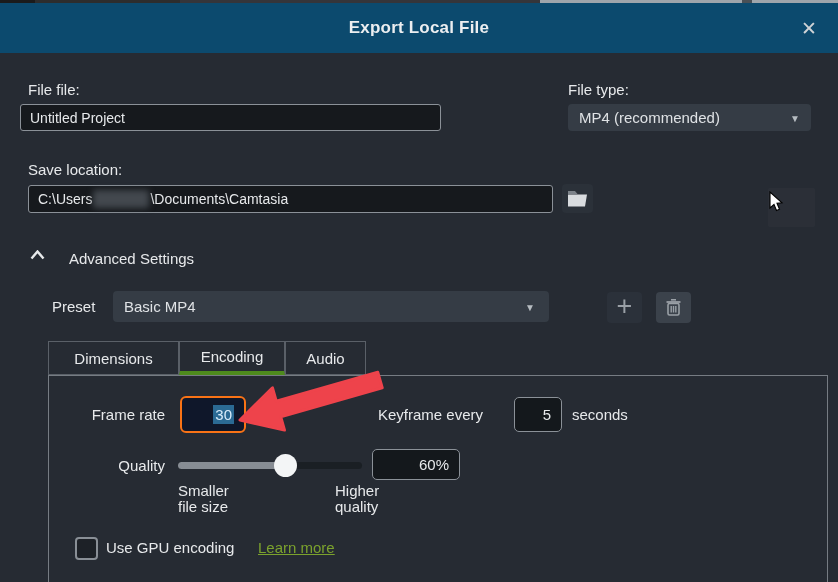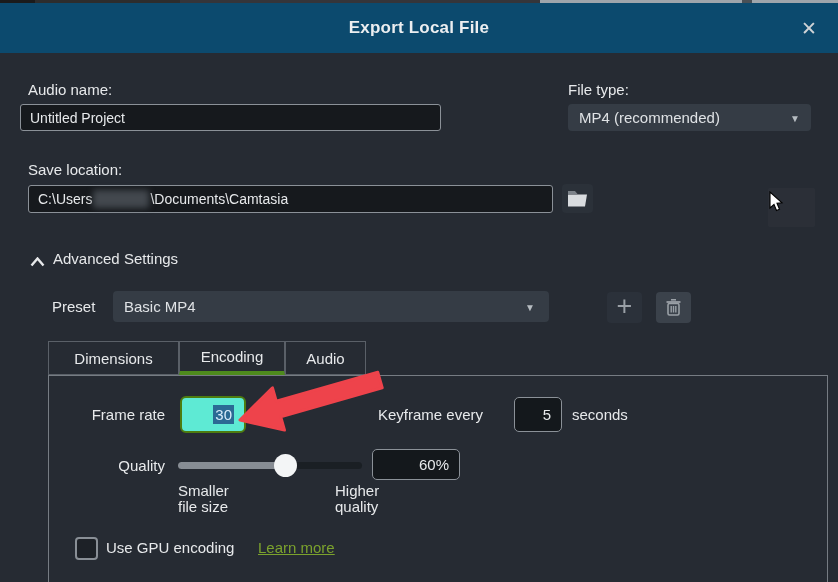--- a/index.html
+++ b/index.html
@@ -59,21 +59,21 @@
   .caret { position: absolute; right: 11px; top: 50%; transform: translateY(-46%); font-size: 10px; color: #b6bcc1; }
 
   .icon-btn {
     position: absolute; border-radius: 4px;
     display: flex; align-items: center; justify-content: center;
   }
   .folder-btn { background: #2b3139; }
   .plus-btn { background: #2b313a; color: #9aa0a6; font-size: 27px; font-weight: 400; line-height: 1; padding-bottom: 3px; }
   .trash-btn { background: #3b424b; }
 
-  .adv-row { display: flex; align-items: flex-end; gap: 8px; }
+  .adv-row { display: flex; align-items: flex-start; gap: 24px; }
 
   
   .tab {
     position: absolute; top: 341px; height: 34px;
     background: #262b33;
     border: 1px solid #5a6068;
     display: flex; align-items: center; justify-content: center;
     font-size: 15px; color: #e7e9eb;
   }
   .tab.active { border-bottom: 4px solid #4e8b1d; }
@@ -84,21 +84,21 @@
     border: 1px solid #767c83;
     background: #262b33;
   }
 
   .num-input {
     position: absolute; background: #14181c;
     border: 1px solid #8b9198; border-radius: 5px;
     display: flex; align-items: center; justify-content: flex-end;
     padding: 0 10px; font-size: 15px; color: #e7e9eb;
   }
-  .num-input.focused { border: 2px solid #4d7c0f; border-radius: 6px; background: #5eead4; }
+  .num-input.focused { border: 2px solid #f97316; border-radius: 6px; background: #0f172a; }
   .sel { background: #2b6a94; color: #d8ecfa; padding: 1px 2px; }
 
   .right-label { position: absolute; text-align: right; font-size: 15px; color: #e7e9eb; }
 
   .slider-track { position: absolute; height: 7px; border-radius: 4px; background: #1a1f24; }
   .slider-fill { height: 7px; border-radius: 4px 0 0 4px; background: #878d94; }
   .slider-handle {
     position: absolute; width: 23px; height: 23px; border-radius: 50%;
     background: #f3f5f6; top: -8px;
   }
@@ -121,21 +121,21 @@
   <div class="abs strip" style="left:35px;width:145px;background:#2d2d2d;"></div>
   <div class="abs strip" style="left:180px;width:360px;background:#35353a;"></div>
   <div class="abs strip" style="left:540px;width:298px;background:#9fa5ab;"></div>
   <div class="abs strip" style="left:742px;width:10px;background:#4a5056;"></div>
 
   <div class="abs titlebar">
     <span class="title">Export Local File</span>
     <span class="close-btn">✕</span>
   </div>
 
-  <div class="abs field-label" style="left:28px;top:81px;">Audio name:</div>
+  <div class="abs field-label" style="left:28px;top:81px;">File file:</div>
   <div class="abs text-input" style="left:20px;top:104px;width:421px;height:27px;">
     <span>Untitled Project</span>
   </div>
 
   <div class="abs field-label" style="left:568px;top:81px;">File type:</div>
   <div class="dropdown" style="left:568px;top:104px;width:243px;height:27px;">
     <span>MP4 (recommended)</span>
     <span class="caret">▼</span>
   </div>
 

